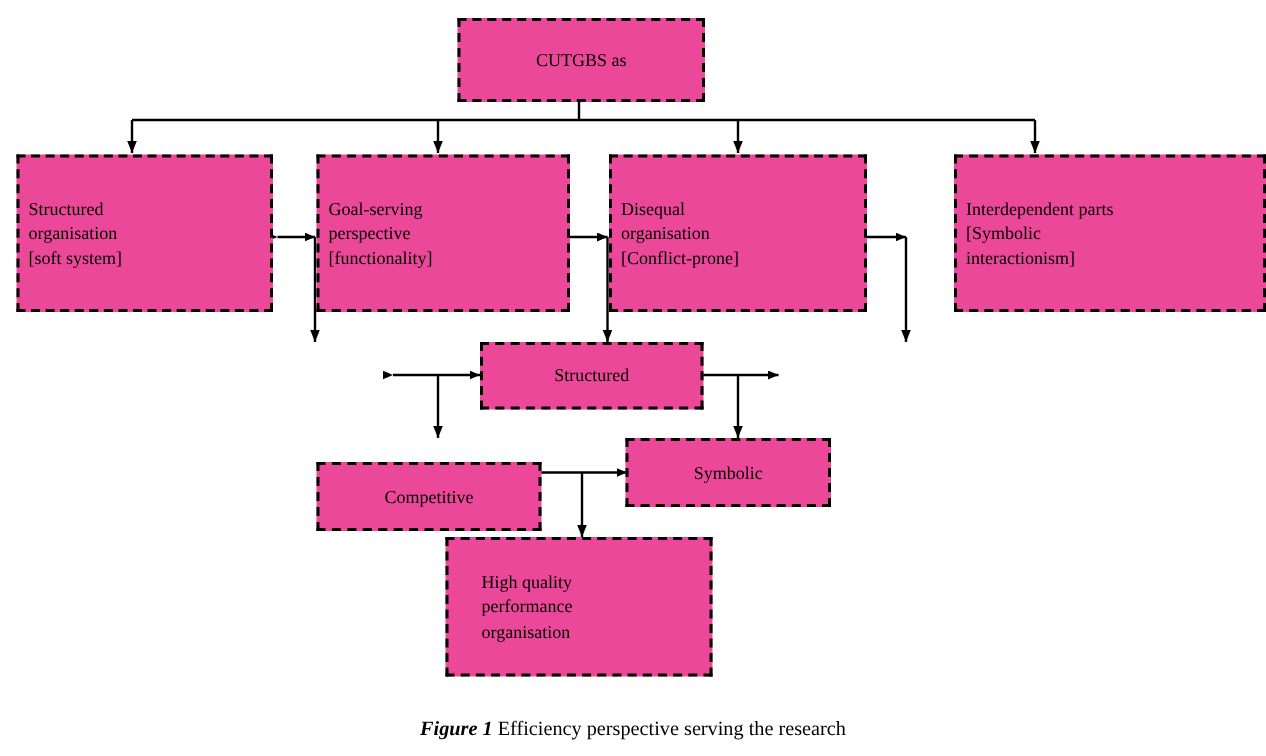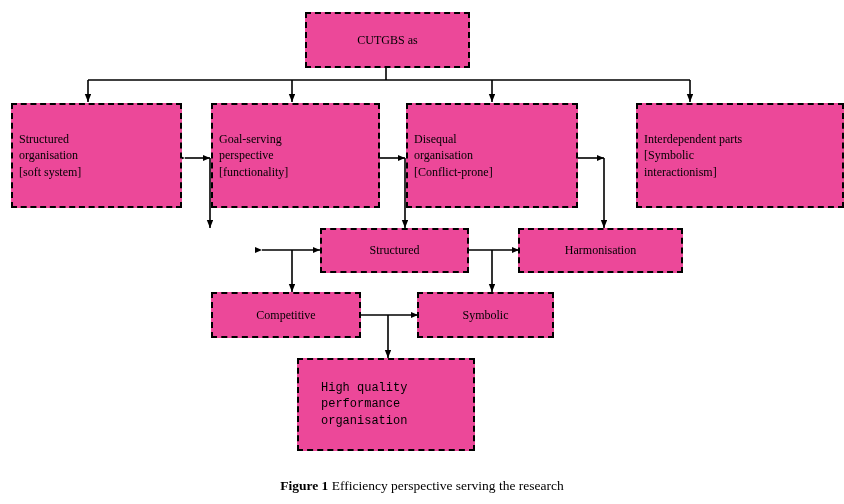--- a/index.html
+++ b/index.html
@@ -52,20 +52,21 @@
     position: absolute;
     left: 0;
     top: 478px;
     width: 844px;
     text-align: center;
     font-size: 13.5px;
     z-index: 4;
   }
   .caption b {
     font-weight: bold;
+    font-style: italic;
   }
 </style>
 </head>
 <body>
 
 <div id="page">
 
   <svg class="wires" viewBox="0 0 844 504">
     <defs>
       <marker id="ah" markerWidth="9" markerHeight="9" refX="8" refY="3.2" orient="auto" markerUnits="userSpaceOnUse">
@@ -132,33 +133,30 @@
     <span class="label">Interdependent parts
 [Symbolic
 interactionism]</span>
   </div>
 
 
   <div class="node" style="left:320px; top:228px; width:149px; height:45px;">
     <span class="label">Structured</span>
   </div>
 
-  <div class="node" style="left:518px; top:228px; width:165px; height:45px;">
-    <span class="label">Harmonisation</span>
-  </div>
 
-  <div class="node" style="left:211px; top:292px; width:150px; height:46px;">
+  <div class="node" style="left:211px; top:308px; width:150px; height:46px;">
     <span class="label">Competitive</span>
   </div>
 
   <div class="node" style="left:417px; top:292px; width:137px; height:46px;">
     <span class="label">Symbolic</span>
   </div>
 
-  <div class="node left-align" style="left:297px; top:358px; width:178px; height:93px; padding-left:22px;font-family:Liberation Mono, monospace;">
+  <div class="node left-align" style="left:297px; top:358px; width:178px; height:93px; padding-left:22px;">
     <span class="label">High quality
 performance
 organisation</span>
   </div>
 
   <div class="caption">
     <b>Figure 1</b><span> Efficiency perspective serving the research</span>
   </div>
 
 </div>

